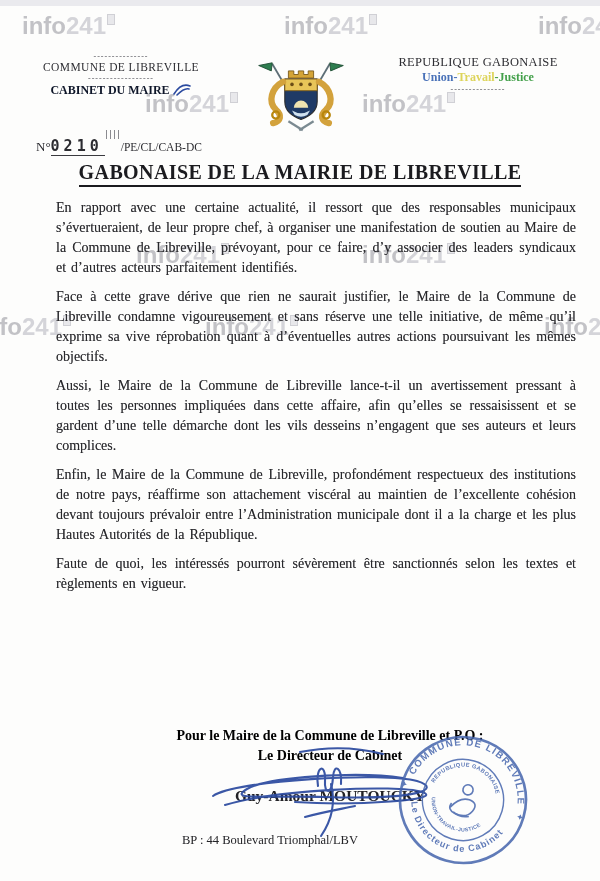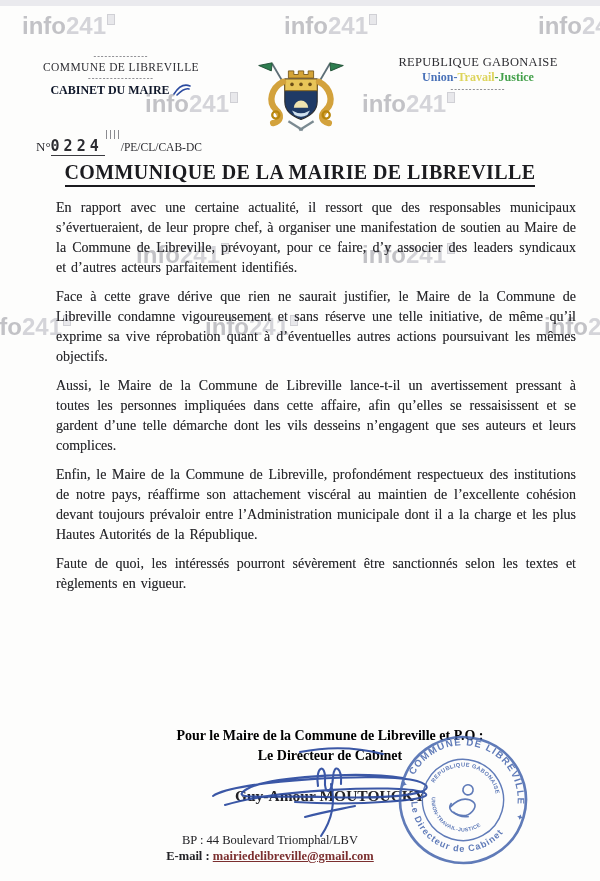--- a/index.html
+++ b/index.html
@@ -85,21 +85,21 @@
 
   <div class="hdr-left">
     <div class="hdr-dashes">---------------</div>
     <div class="hdr-line">COMMUNE DE LIBREVILLE</div>
     <div class="hdr-dashes">------------------</div>
     <div class="hdr-bold"><span>CABINET DU MAIRE</span><svg class="paraph" width="20" height="13" viewBox="0 0 20 13">
           <path d="M2,11 C7,3 13,1 18,3 M5,12 C9,8 14,5 17,6" stroke="#2b4a9f" stroke-width="1.6" fill="none" stroke-linecap="round"></path>
         </svg></div>
   </div>
   <div class="ref-line">
-    <span class="ref-label">N°</span><span class="ref-num">0224</span><span class="ref-ticks"></span><span class="ref-suffix">/PE/CL/CAB-DC</span>
+    <span class="ref-label">N°</span><span class="ref-num">0210</span><span class="ref-ticks"></span><span class="ref-suffix">/PE/CL/CAB-DC</span>
   </div>
 
   <svg class="emblem" width="90" height="78" viewBox="0 0 100 86">
     <line x1="32" y1="30" x2="18" y2="6" stroke="#5d6e76" stroke-width="2"></line>
     <line x1="68" y1="30" x2="82" y2="6" stroke="#5d6e76" stroke-width="2"></line>
     <polygon points="18,5 3,8 17,14" fill="#2e7d4f" stroke="#1e4d33" stroke-width="1"></polygon>
     <polygon points="82,5 97,8 83,14" fill="#2e7d4f" stroke="#1e4d33" stroke-width="1"></polygon>
     <path d="M36,22 h28 v-8 h-6 v4 h-5 v-4 h-6 v4 h-5 v-4 h-6 z" fill="#d4a437" stroke="#7a5a1a" stroke-width="1"></path>
     <path d="M32,23 h36 v25 c0,11 -8,16 -18,20 c-10,-4 -18,-9 -18,-20 z" fill="#1f3a66" stroke="#2c2c2c" stroke-width="1.2"></path>
     <path d="M32,23 h36 v13 h-36 z" fill="#e8c558" stroke="#7a5a1a" stroke-width="1"></path>
@@ -118,21 +118,21 @@
 
   <div class="hdr-right">
     <div class="rg-title">REPUBLIQUE GABONAISE</div>
     <div class="motto">
       <span class="m1">Union-</span><span class="m2">Travail</span><span class="m3">-Justice</span>
     </div>
     <div class="hdr-dashes">---------------</div>
   </div>
 
   <div class="doc-title">
-    <span>COMMUNIQUE DE LA MAIRIE DE LIBREVILLE</span>
+    <span>GABONAISE DE LA MAIRIE DE LIBREVILLE</span>
   </div>
 
   <div class="body-text">
     <p>En rapport avec une certaine actualité, il ressort que des responsables municipaux s’évertueraient, de leur propre chef, à organiser une manifestation de soutien au Maire de la Commune de Libreville, prévoyant, pour ce faire, d’y associer des leaders syndicaux et d’autres acteurs parfaitement identifiés.</p>
     <p>Face à cette grave dérive que rien ne saurait justifier, le Maire de la Commune de Libreville condamne vigoureusement et sans réserve une telle initiative, de même qu’il exprime sa vive réprobation quant à d’éventuelles autres actions poursuivant les mêmes objectifs.</p>
     <p>Aussi, le Maire de la Commune de Libreville lance-t-il un avertissement pressant à toutes les personnes impliquées dans cette affaire, afin qu’elles se ressaisissent et se gardent d’une telle démarche dont les vils desseins n’engagent que ses auteurs et leurs complices.</p>
     <p>Enfin, le Maire de la Commune de Libreville, profondément respectueux des institutions de notre pays, réaffirme son attachement viscéral au maintien de l’excellente cohésion devant toujours prévaloir entre l’Administration municipale dont il a la charge et les plus Hautes Autorités de la République.</p>
     <p>Faute de quoi, les intéressés pourront sévèrement être sanctionnés selon les textes et règlements en vigueur.</p>
   </div>
 
@@ -182,18 +182,14 @@
       <g stroke="#4565ad" stroke-width="1.6" fill="none">
         <circle cx="72" cy="59" r="5"></circle>
         <path d="M60,80 q6,-12 16,-12 q10,1 6,10 q-4,9 -16,7 q-9,-2 -6,-9"></path>
         <path d="M64,84 q8,4 16,0"></path>
       </g>
     </g>
   </svg>
 
   <div class="footer">
     <div class="bp-line">BP : 44 Boulevard Triomphal/LBV</div>
-    <div class="mail-line">
-      <span class="mail-label">E-mail :</span>
-      <span class="mail-addr">mairiedelibreville@gmail.com</span>
-    </div>
   </div>
 </div>
 
 </body></html>

